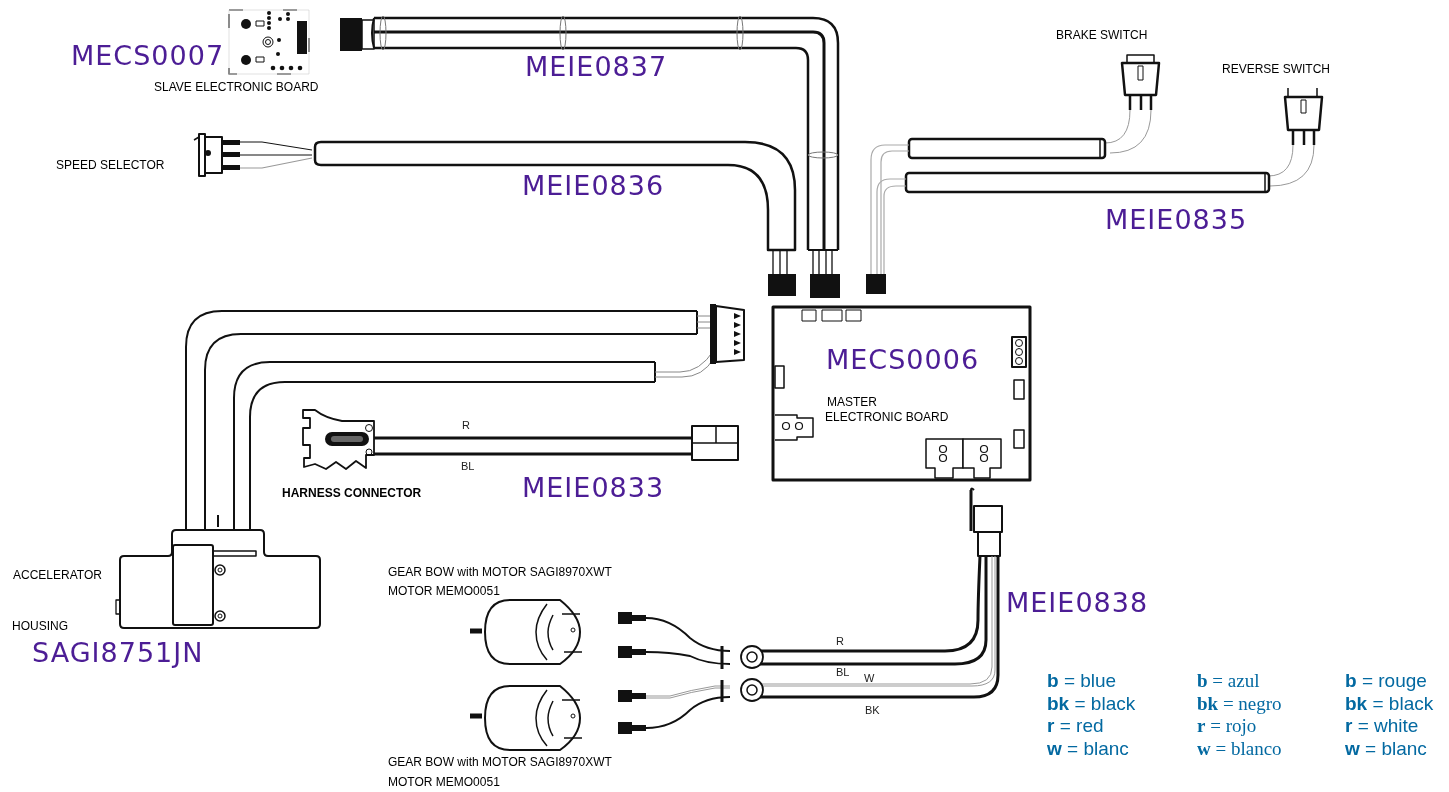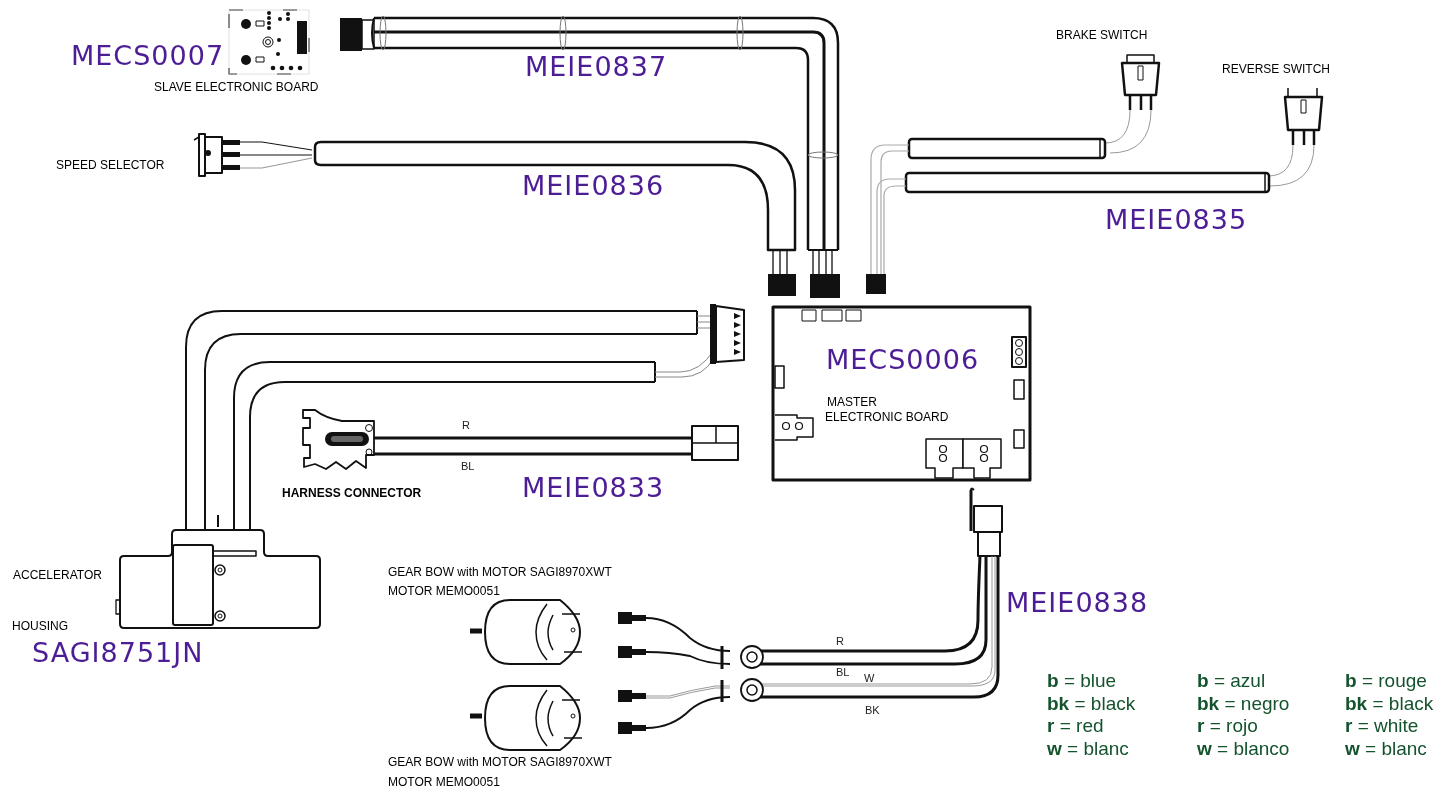--- a/index.html
+++ b/index.html
@@ -1,21 +1,21 @@
 <!DOCTYPE html>
 <html><head>
 <meta charset="utf-8">
 <style>
   html,body{margin:0;padding:0;background:#ffffff;}
   body{width:1449px;height:792px;position:relative;overflow:hidden;font-family:"Liberation Sans",sans-serif;color:#111;}
   svg#wiring{position:absolute;left:0;top:0;}
   .part-code{position:absolute;font-family:"DejaVu Sans",sans-serif;font-size:27px;letter-spacing:1px;color:#4c1d95;white-space:nowrap;}
   .label{position:absolute;font-family:"Liberation Sans",sans-serif;font-size:12px;color:#000000;white-space:nowrap;line-height:15px;}
   .wire-tag{position:absolute;font-family:"Liberation Sans",sans-serif;font-size:11px;color:#222;}
-  .legend{position:absolute;top:670px;font-family:"Liberation Sans",sans-serif;font-size:19px;line-height:22.5px;color:#14532d;}
+  .legend{position:absolute;top:670px;font-family:"Liberation Sans",sans-serif;font-size:19px;line-height:22.5px;color:#0369a1;}
   .legend .row{white-space:nowrap;}
   .legend b{font-weight:bold;}
 </style>
 </head>
 <body>
 
 <svg id="wiring" width="1449" height="792" viewBox="0 0 1449 792">
   <g fill="none" stroke="#111" stroke-width="2.5" stroke-linejoin="round">
 
     <g>
@@ -265,21 +265,21 @@
 <div class="wire-tag" style="left:836px;top:666px;">BL</div>
 <div class="wire-tag" style="left:864px;top:672px;">W</div>
 <div class="wire-tag" style="left:865px;top:704px;">BK</div>
 
 <div class="legend" style="left:1047px;">
   <div class="row"><b>b</b> <span>= blue</span></div>
   <div class="row"><b>bk</b> <span>= black</span></div>
   <div class="row"><b>r</b> <span>= red</span></div>
   <div class="row"><b>w</b> <span>= blanc</span></div>
 </div>
-<div class="legend" style="left:1197px;">
+<div class="legend" style="left:1197px;font-family:Liberation Serif, serif;">
   <div class="row"><b>b</b> <span>= azul</span></div>
   <div class="row"><b>bk</b> <span>= negro</span></div>
   <div class="row"><b>r</b> <span>= rojo</span></div>
   <div class="row"><b>w</b> <span>= blanco</span></div>
 </div>
 <div class="legend" style="left:1345px;">
   <div class="row"><b>b</b> <span>= rouge</span></div>
   <div class="row"><b>bk</b> <span>= black</span></div>
   <div class="row"><b>r</b> <span>= white</span></div>
   <div class="row"><b>w</b> <span>= blanc</span></div>

